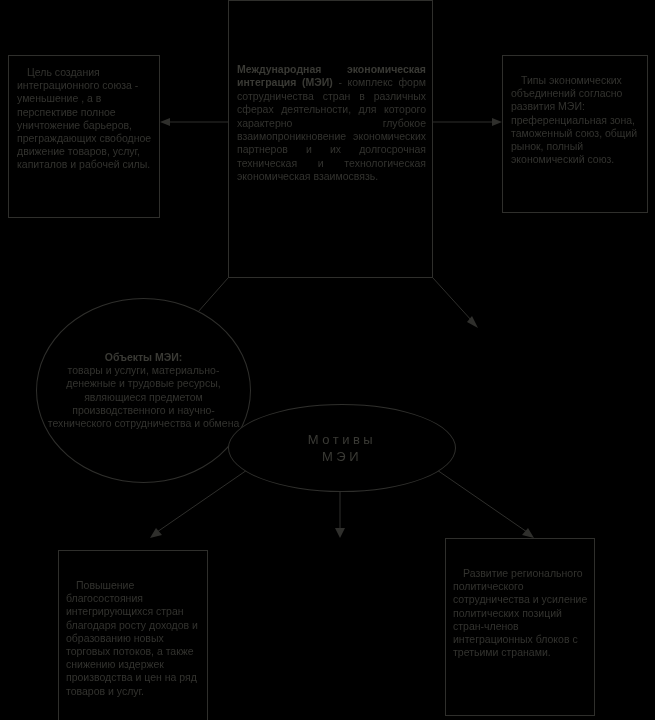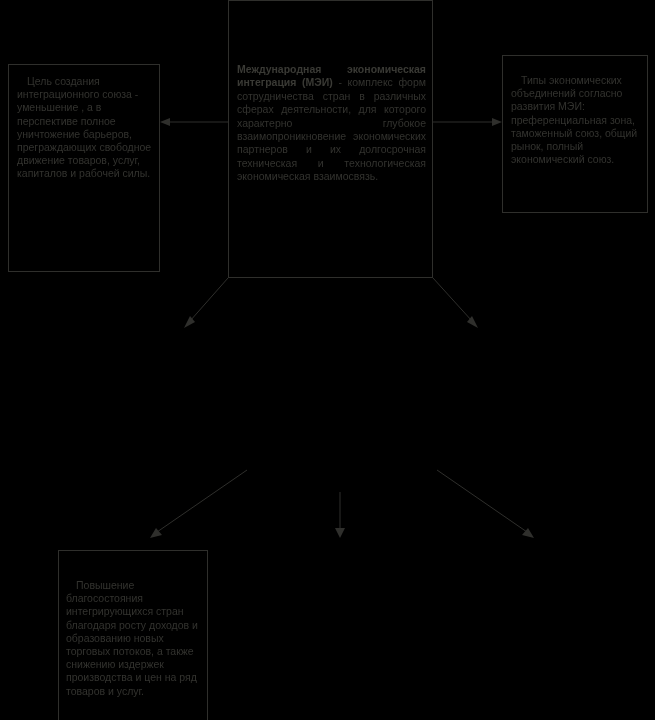--- a/index.html
+++ b/index.html
@@ -58,21 +58,21 @@
   }
   #central-box .text {
     position: absolute;
     left: 8px; right: 6px; top: 62px;
     text-align: justify;
     text-justify: inter-word;
     font-size: 10.5px;
     line-height: 13.4px;
   }
 
-  #left-box   { left: 8px;   top: 64px;  width: 152px; height: 208px; }
+  #left-box   { left: 8px;   top: 55px;  width: 152px; height: 163px; }
   #left-box .text   { position:absolute; left:8px; right:6px; top:10px; }
 
   #right-box  { left: 502px; top: 55px;  width: 146px; height: 158px; padding-left: 30px; }
   #right-box .text  { position:absolute; left:8px; right:6px; top:18px; }
 
   #objects-ellipse  { left: 36px;  top: 298px; width: 215px; height: 185px; }
   #subjects-ellipse { left: 428px; top: 298px; width: 205px; height: 180px; }
 
   #motives-ellipse {
     left: 228px; top: 404px; width: 228px; height: 88px;
@@ -148,22 +148,37 @@
   </div>
 
   <div class="box" id="left-box">
     <div class="text indent">Цель создания интеграционного союза - уменьшение , а в перспективе полное уничтожение барьеров, преграждающих свободное движение товаров, услуг, капиталов и рабочей силы.</div>
   </div>
 
   <div class="box" id="right-box">
     <div class="text indent">Типы экономических объединений согласно развития МЭИ: преференциальная зона, таможенный союз, общий рынок, полный экономический союз.</div>
   </div>
 
+  <div class="ellipse" id="objects-ellipse">
+    <div class="inner">
+      <div class="hdr">Объекты МЭИ:</div>
+      <div> товары и услуги, материально-денежные и трудовые ресурсы, являющиеся предметом производственного и научно-технического сотрудничества и обмена</div>
+    </div>
+  </div>
 
 
+  <div class="ellipse" id="motives-ellipse">
+    <div class="inner">
+      <span class="l1">Мотивы</span>
+      <span class="l2">МЭИ</span>
+    </div>
+  </div>
 
   <div class="box" id="bottom-box-1">
     <div class="text indent"> Повышение благосостояния интегрирующихся стран благодаря росту доходов и образованию новых торговых потоков, а также снижению издержек производства и цен на ряд товаров и услуг.</div>
   </div>
 
 
+  <div class="box" id="bottom-box-3">
+    <div class="text indent"> Развитие регионального политического сотрудничества и усиление политических позиций стран-членов интеграционных блоков с третьими странами.</div>
+  </div>
 
 </div>
 
 </body></html>

